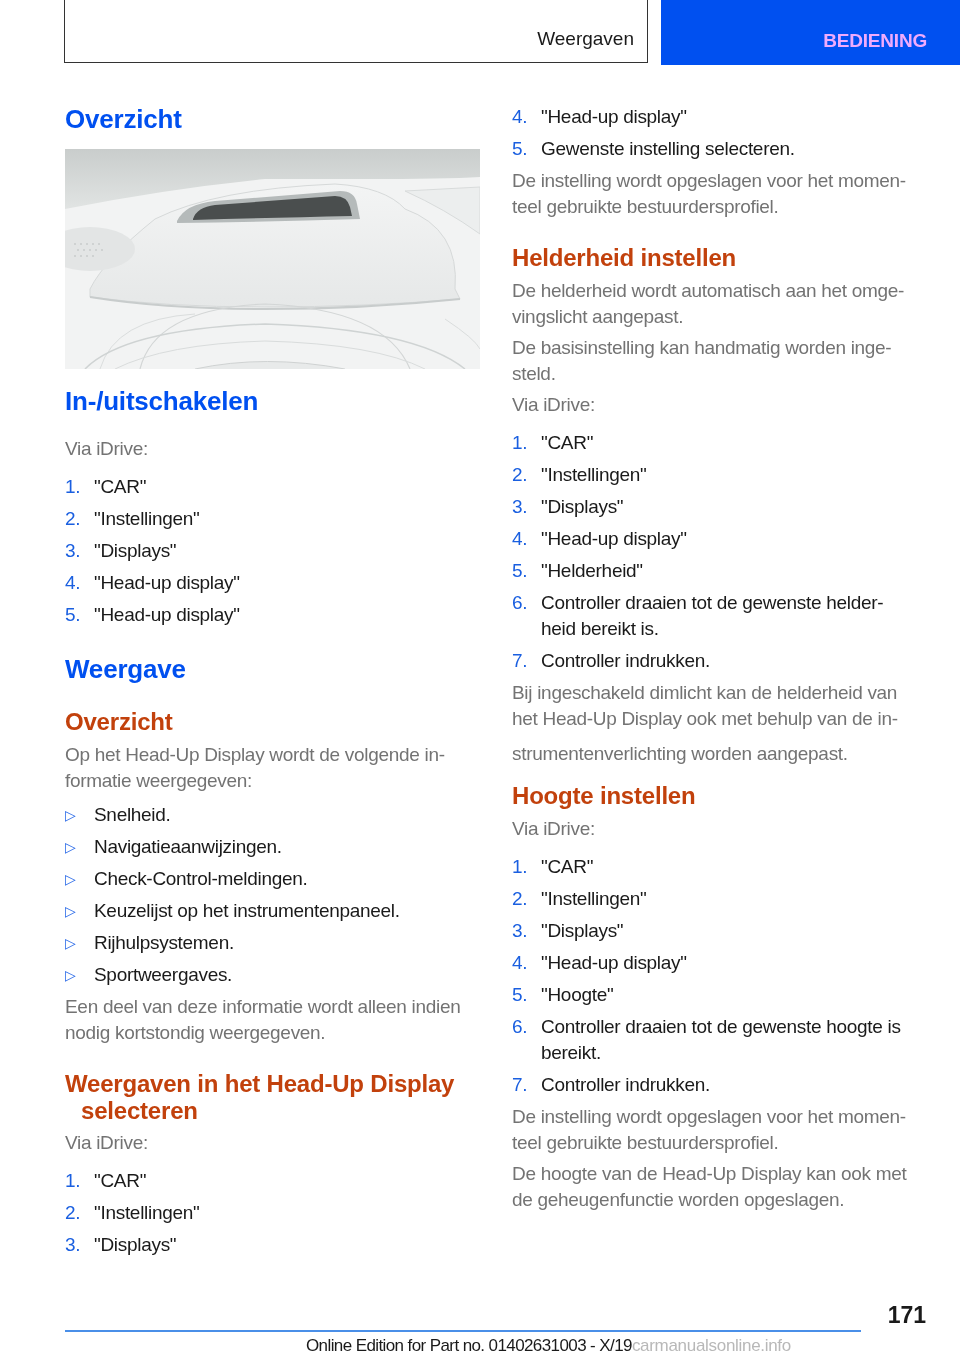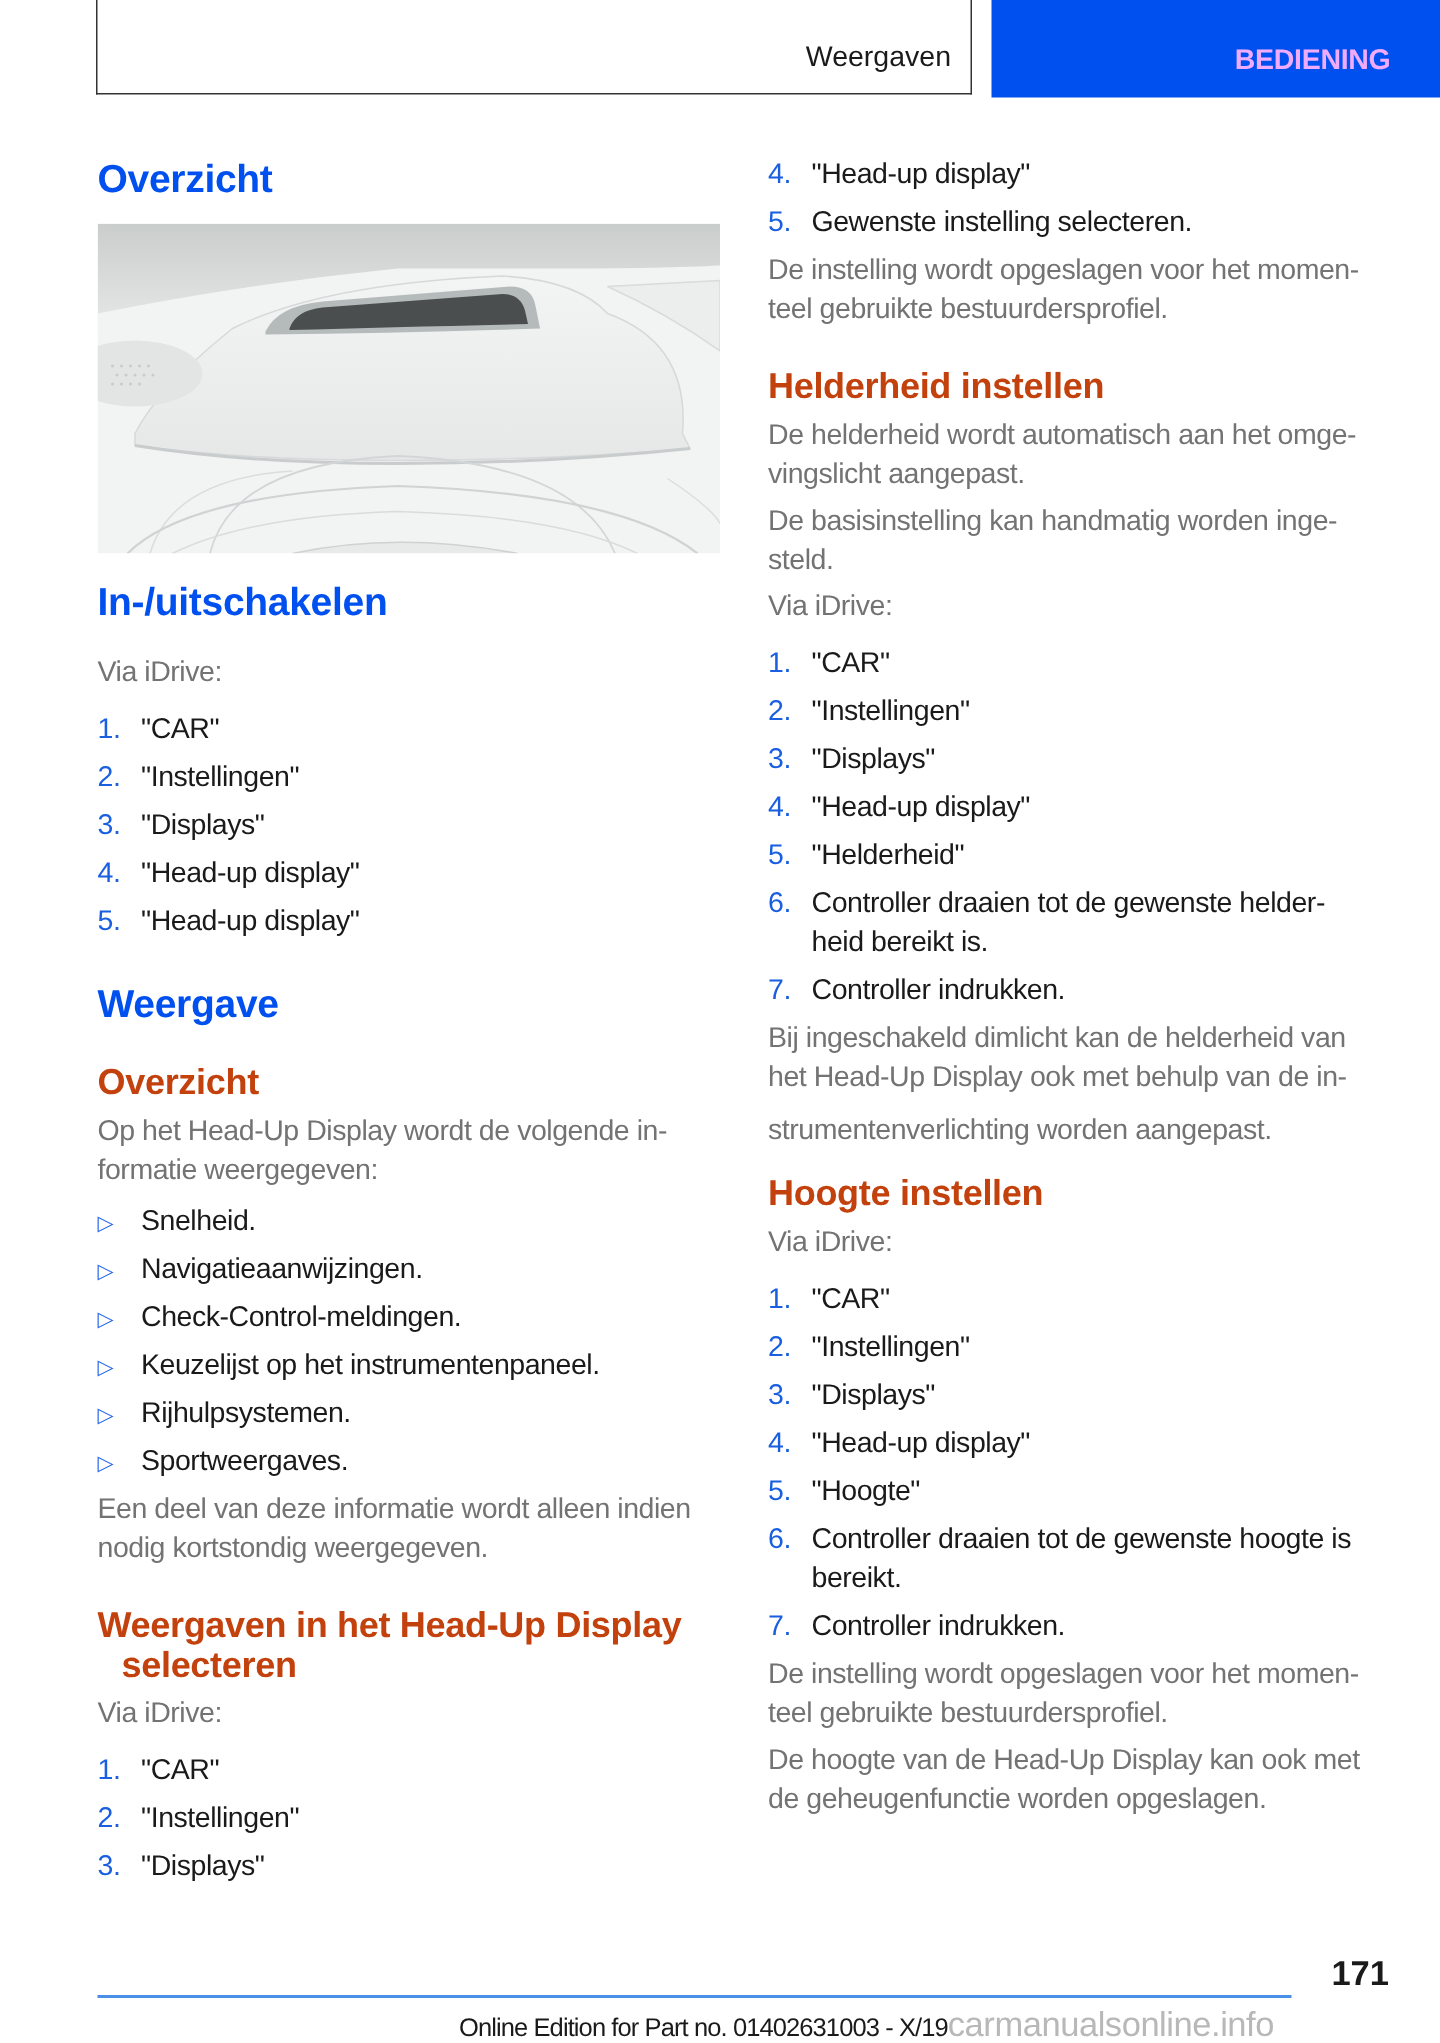--- a/index.html
+++ b/index.html
@@ -15,21 +15,21 @@
   .h2 { position: absolute; font-size: 24px; font-weight: bold; color: #c2410c; line-height: 27px; letter-spacing: -0.2px; }
   .p { position: absolute; font-size: 19px; line-height: 26px; color: #737373; letter-spacing: -0.3px; }
   .li { position: absolute; font-size: 19px; line-height: 26px; color: #1a1a1a; letter-spacing: -0.3px; }
   .li .num { position: absolute; left: 0; color: #1a5fe0; }
   .li .txt { position: absolute; left: 29px; width: 390px; }
   .li .tri { position: absolute; left: 0; top: 0; color: #2a6ae8; font-size: 14px; }
   .figure { position: absolute; left: 65px; top: 149px; width: 415px; height: 220px; overflow: hidden; }
   .footer-line { position: absolute; left: 65px; top: 1330px; width: 796px; height: 2px; background: #4a8fe8; }
   .page-num { position: absolute; right: 34px; top: 1302px; font-size: 23px; font-weight: bold; color: #1a1a1a; }
   .footer-text { position: absolute; left: 306px; top: 1336px; font-size: 17px; color: #1a1a1a; letter-spacing: -0.6px; white-space: nowrap; }
-  .footer-text .wm { color: #b8b8b8; font-size: 23px; letter-spacing: -0.3px; }
+  .footer-text .wm { color: #b8b8b8; font-size: 17px; letter-spacing: -0.3px; }
 </style>
 </head>
 <body>
 
 <div class="hdr-left">
   <span class="lbl">Weergaven</span>
 </div>
 <div class="hdr-right">
   <span class="lbl">BEDIENING</span>
 </div>

